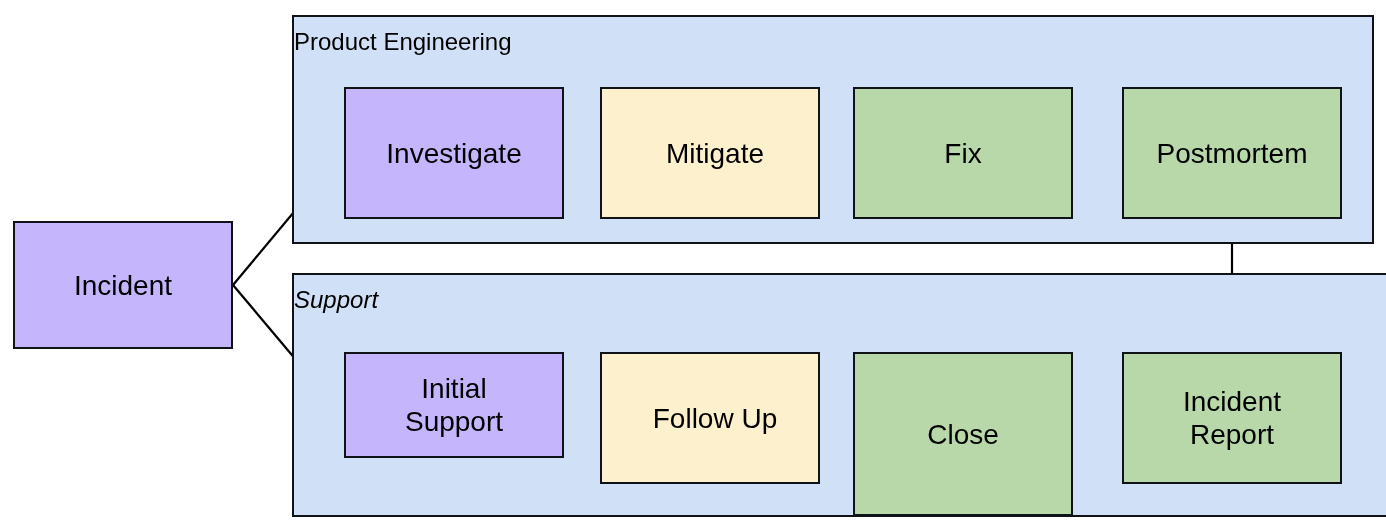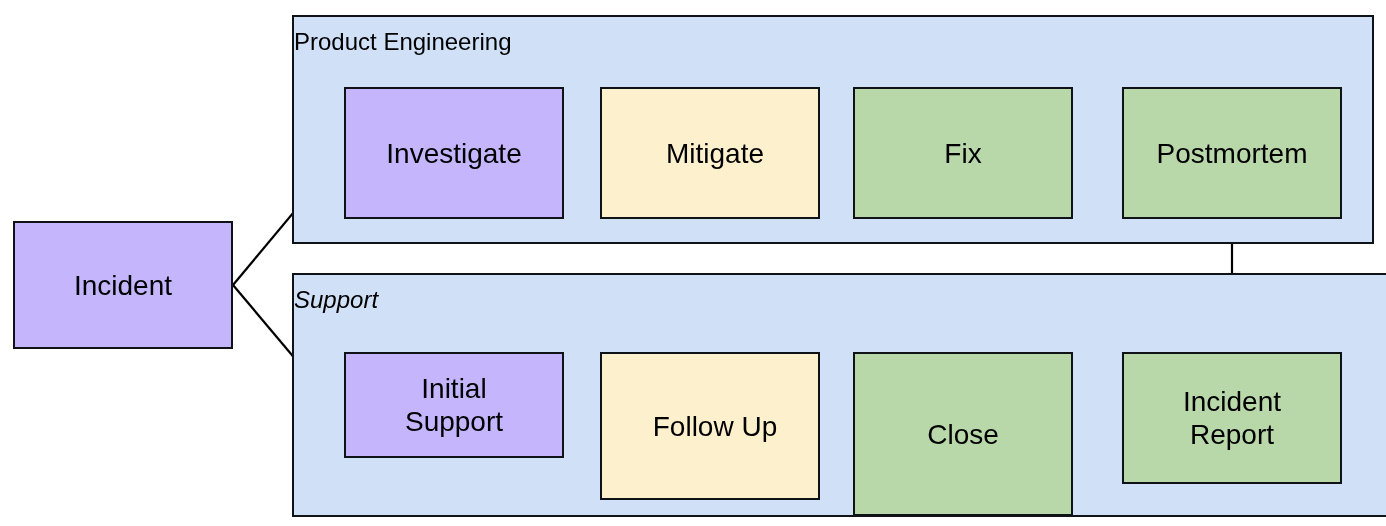--- a/index.html
+++ b/index.html
@@ -134,21 +134,21 @@
   </div>
 
   <div class="node fill-green" style="left:853px; top:87px; width:220px; height:132px;">
     <span class="node-label">Fix</span>
   </div>
 
   <div class="node fill-red" style="left:344px; top:352px; width:220px; height:106px;">
     <span class="node-label"><span>Initial</span><br><span>Support</span></span>
   </div>
 
-  <div class="node fill-yellow" style="left:600px; top:352px; width:220px; height:148px;">
+  <div class="node fill-yellow" style="left:600px; top:352px; width:220px; height:132px;">
     <span class="node-label">Follow Up</span>
   </div>
 
   <div class="node fill-green" style="left:853px; top:352px; width:220px; height:164px;">
     <span class="node-label">Close</span>
   </div>
 
   <div class="node fill-green" style="left:1122px; top:352px; width:220px; height:132px;">
     <span class="node-label"><span>Incident</span><br><span>Report</span></span>
   </div>

